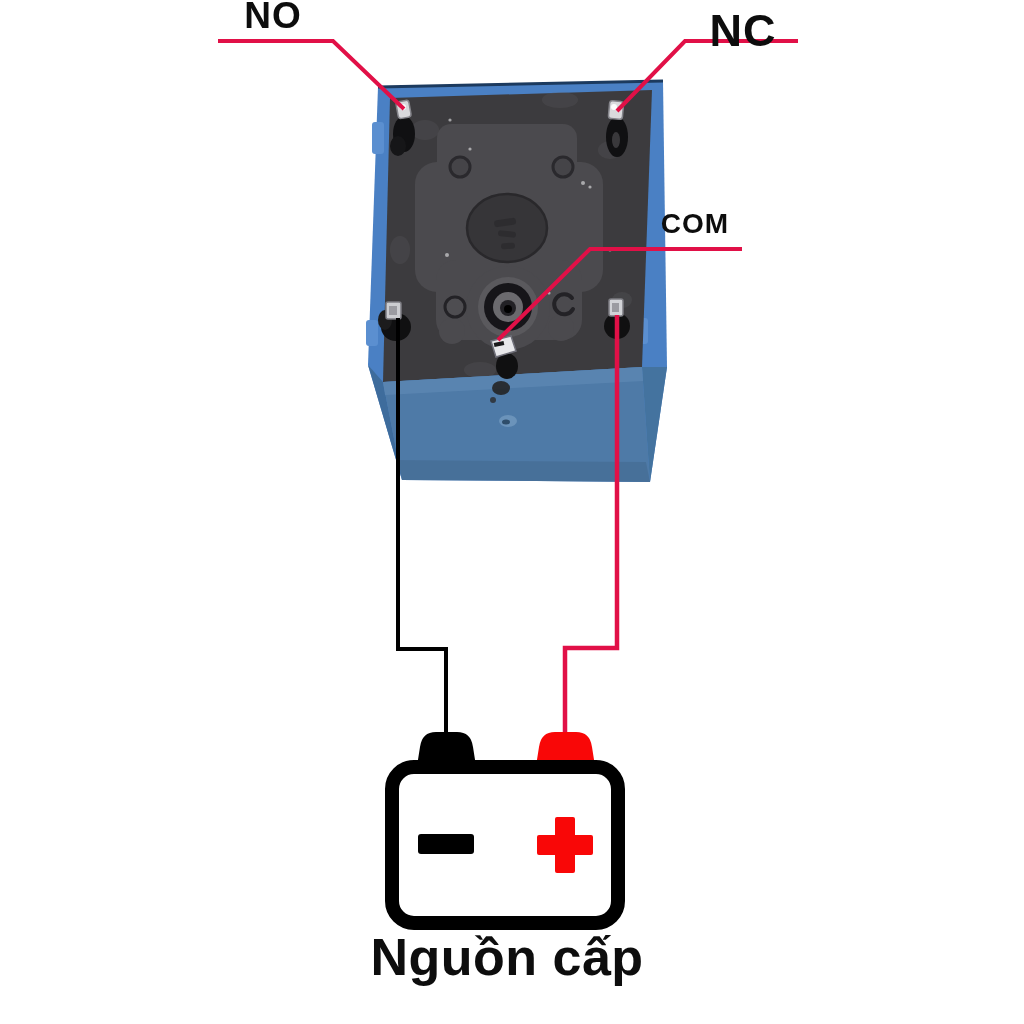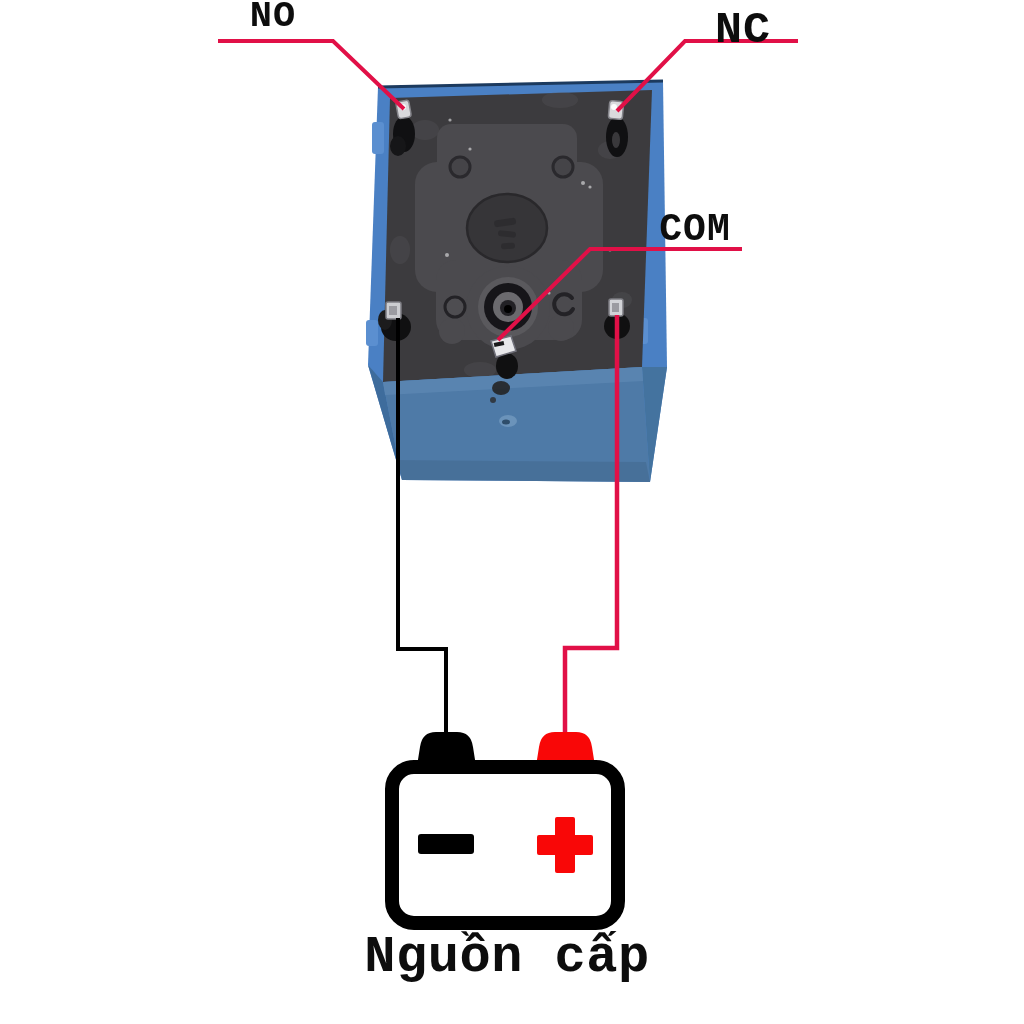--- a/index.html
+++ b/index.html
@@ -1,23 +1,23 @@
 <!DOCTYPE html>
 <html><head>
 <meta charset="utf-8">
 <style>
   html,body{margin:0;padding:0;background:#fff;}
   #stage{position:relative;width:1024px;height:1024px;background:#ffffff;overflow:hidden;
-         font-family:Liberation Mono, monospace;}
+         font-family:Liberation Sans, sans-serif;}
   #stage svg{position:absolute;left:0;top:0;}
   .lbl{position:absolute;font-weight:bold;color:#0d0d0d;letter-spacing:1px;
        transform:translateX(-50%);white-space:nowrap;line-height:1.15;}
   #no-label{left:273px;top:-5px;font-size:37px;}
   #nc-label{left:743px;top:5px;font-size:45px;}
-  #com-label{left:695px;top:208px;font-size:38px;}
+  #com-label{left:695px;top:208px;font-size:28px;}
   #caption{left:507px;top:928px;font-size:52px;letter-spacing:0.5px;}
 </style>
 </head>
 <body>
 
 <div id="stage">
 
 <svg width="1024" height="1024" viewBox="0 0 1024 1024">
 
   <g>

